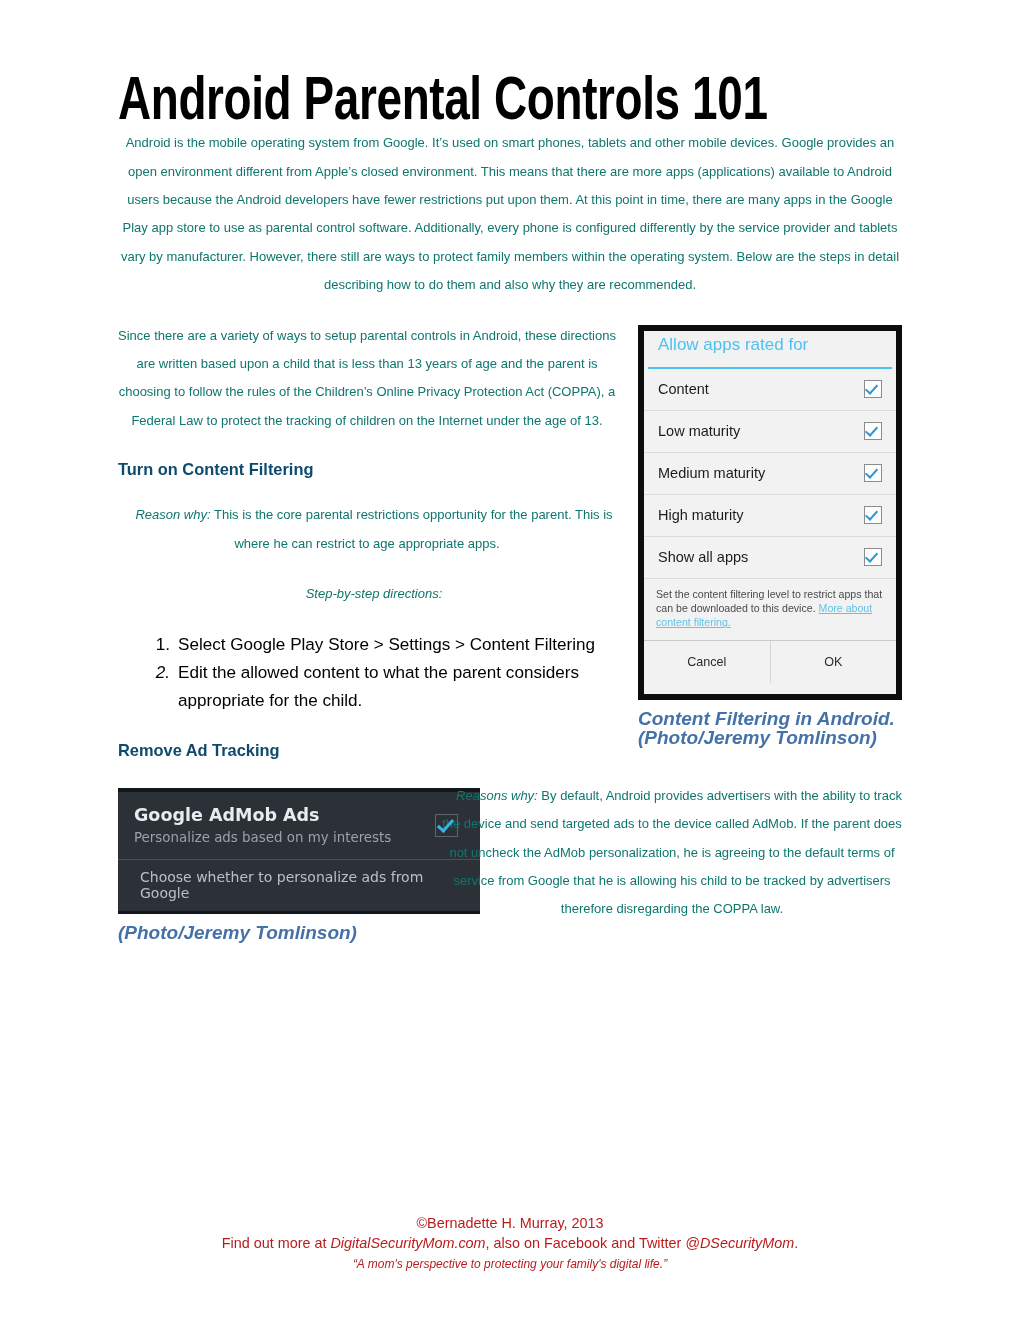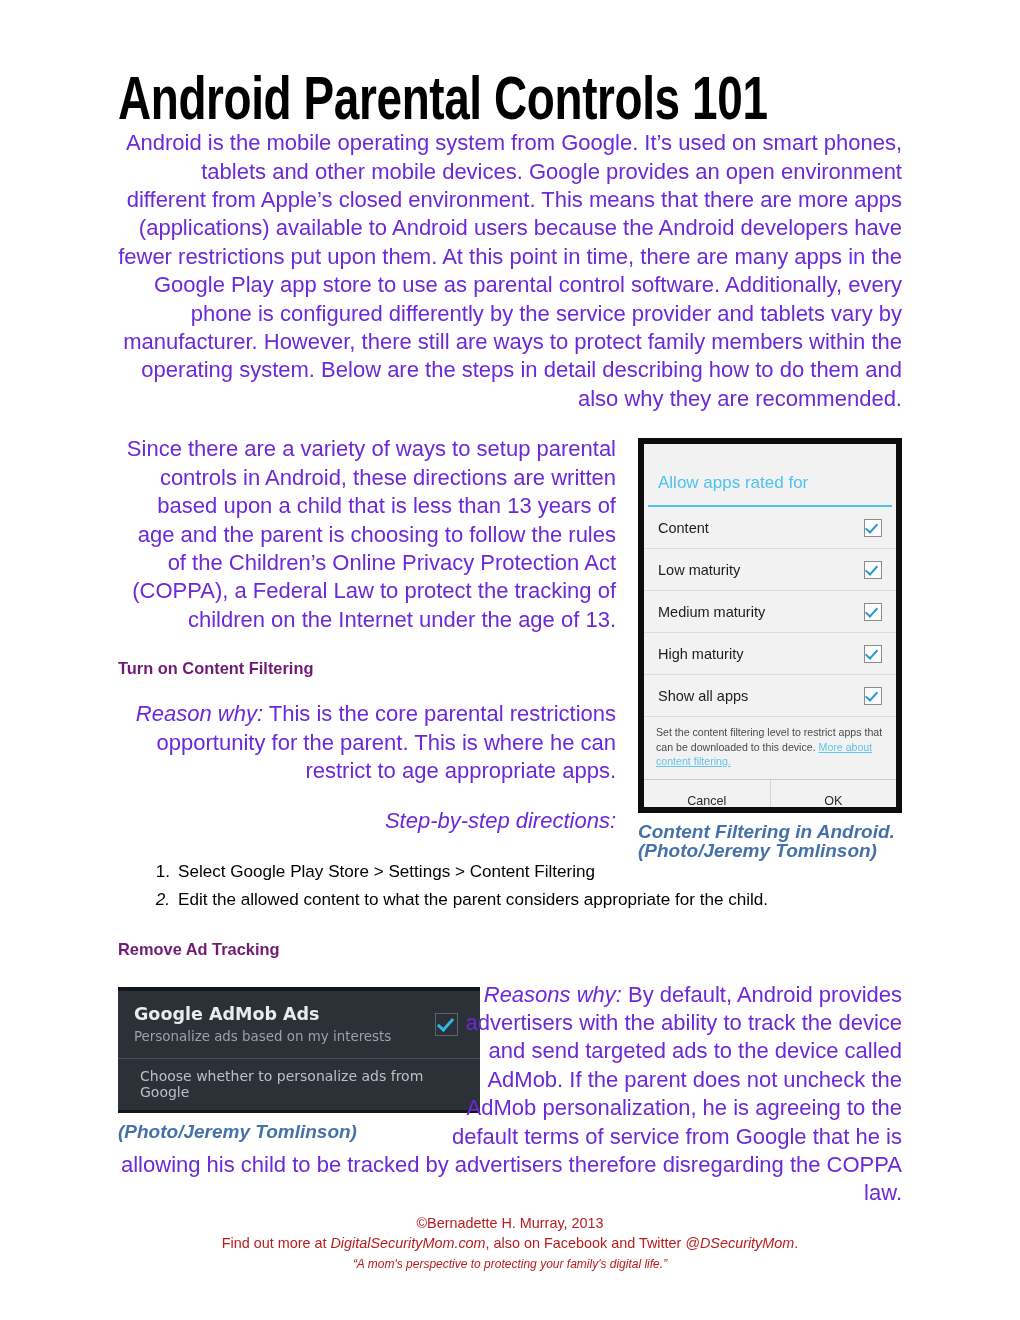--- a/index.html
+++ b/index.html
@@ -36,32 +36,32 @@
     letter-spacing: -0.5px;
     transform: scaleX(0.74);
     transform-origin: left top;
     white-space: nowrap;
     color: #000;
   }
 
   
   .body-para {
     margin: 0 0 22px 0;
-    font-size: 22px;
+    font-size: 13px;
     line-height: 28.4px;
-    color: #6d28d9;
-    text-align: right;
+    color: #0f766e;
+    text-align: center;
   }
 
   .heading {
     margin: 0 16px 20px 0;
     font-size: 16.4px;
     line-height: 24px;
     font-weight: 700;
-    color: #701a75;
+    color: #0c4a6e;
   }
 
   em.lead { font-style: italic; margin-left: 14px; }
 
   
   .cf-figure {
     float: right;
     width: 264px;
     margin: 3px 0 6px 22px;
     shape-outside: margin-box;
@@ -73,21 +73,21 @@
     box-sizing: border-box;
     border: 6px solid #0d0d0d;
     background: #f2f2f2;
     overflow: hidden;
     position: relative;
   }
   .ad-title {
     color: #4cc2f1;
     font-size: 17px;
     font-weight: 400;
-    padding: 29px 14px 12px 14px;
+    padding: 4px 14px 12px 14px;
     background: #f2f2f2;
   }
   .ad-rule {
     height: 2px;
     background: #4cc2f1;
     margin: 0 4px;
   }
   .ad-row {
     display: flex;
     align-items: center;

